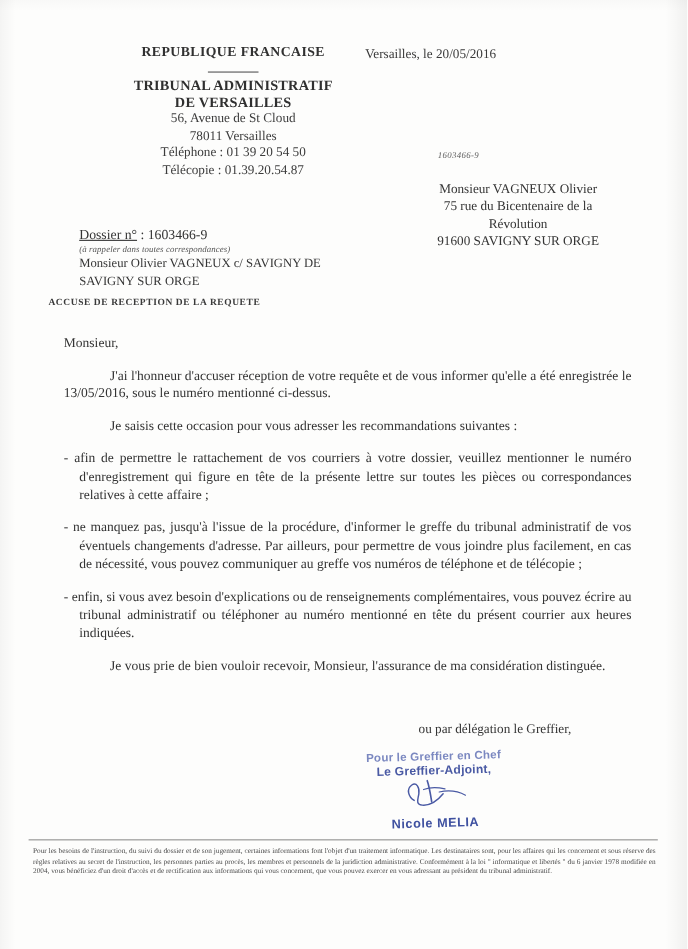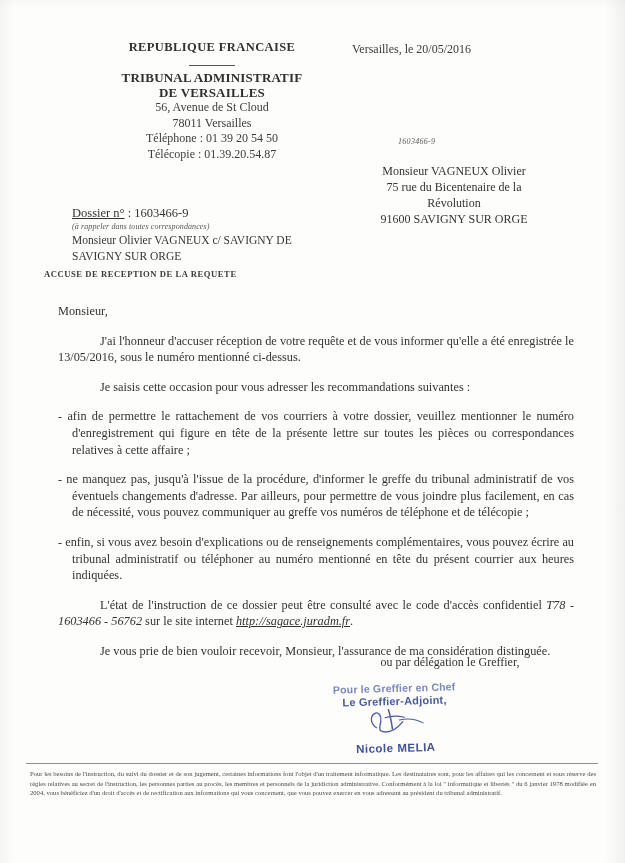--- a/index.html
+++ b/index.html
@@ -66,38 +66,38 @@
   }
   .lh-hours {
     margin-top: 13px;
     font-size: 10.5px;
     line-height: 13px;
     color: #3f3f3f;
   }
 
   
   .date-line {
-    left: 352px;
+    left: 332px;
     top: 42px;
     font-size: 12px;
     color: #3a3a3a;
   }
 
   
   .ref-small {
     left: 398px;
     top: 137px;
     font-size: 8px;
     font-style: italic;
     letter-spacing: 0.3px;
     color: #5a5a5a;
     text-align: center;
   }
   .recipient {
-    left: 323px;
+    left: 340px;
     top: 163px;
     width: 262px;
     text-align: center;
     font-size: 12px;
     line-height: 16px;
     color: #343434;
   }
 
   
   .dossier {
@@ -256,21 +256,20 @@
 
   <div class="abs subject">ACCUSE DE RECEPTION DE LA REQUETE</div>
 
   <div class="abs body-block">
     <p class="para salut">Monsieur,</p>
     <p class="para indent">J'ai l'honneur d'accuser réception de votre requête et de vous informer qu'elle a été enregistrée le 13/05/2016, sous le numéro mentionné ci-dessus.</p>
     <p class="para indent">Je saisis cette occasion pour vous adresser les recommandations suivantes :</p>
     <p class="para bullet">- afin de permettre le rattachement de vos courriers à votre dossier, veuillez mentionner le numéro d'enregistrement qui figure en tête de la présente lettre sur toutes les pièces ou correspondances relatives à cette affaire ;</p>
     <p class="para bullet">- ne manquez pas, jusqu'à l'issue de la procédure, d'informer le greffe du tribunal administratif de vos éventuels changements d'adresse. Par ailleurs, pour permettre de vous joindre plus facilement, en cas de nécessité, vous pouvez communiquer au greffe vos numéros de téléphone et de télécopie ;</p>
     <p class="para bullet">- enfin, si vous avez besoin d'explications ou de renseignements complémentaires, vous pouvez écrire au tribunal administratif ou téléphoner au numéro mentionné en tête du présent courrier aux heures indiquées.</p>
-    <p class="para indent"><span>L'état de l'instruction de ce dossier peut être consulté avec le code d'accès confidentiel </span><span class="it">T78 - 1603466 - 56762</span><span> sur le site internet </span><span class="it-u">http://sagace.juradm.fr</span><span>.</span></p>
     <p class="para indent">Je vous prie de bien vouloir recevoir, Monsieur, l'assurance de ma considération distinguée.</p>
   </div>
 
   <div class="abs sig-block">
     <div>ou par délégation le Greffier,</div>
   </div>
 
   <div class="abs stamp">
     <div class="stamp-l1">Pour le Greffier en Chef</div>
     <div class="stamp-l2">Le Greffier-Adjoint,</div>

